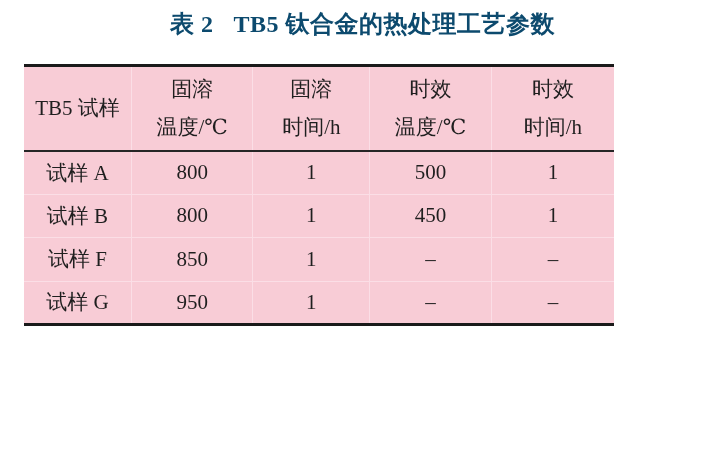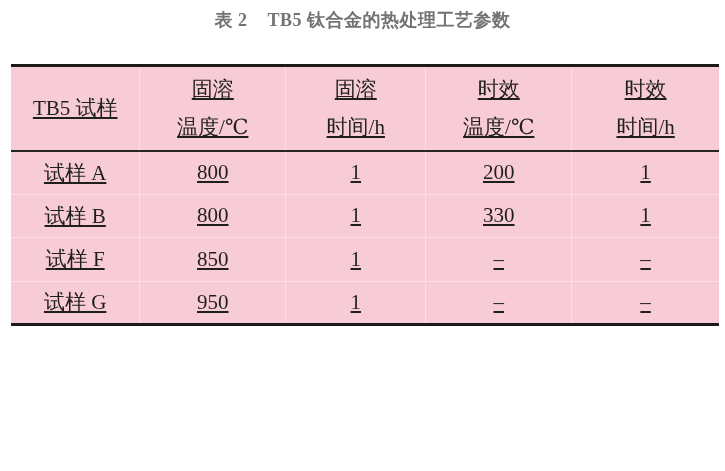--- a/index.html
+++ b/index.html
@@ -13,32 +13,31 @@
     margin: 0; padding: 0;
     width: 725px; height: 471px;
     background: #ffffff;
     font-family: "Liberation Serif", "DejaVu Serif", serif;
     color: var(--ink);
     overflow: hidden;
   }
   .caption {
     margin-top: 8px;
     text-align: center;
-    font-size: 18px;
+    font-size: 24px;
     font-weight: bold;
-    color: #737373;
+    color: #0c4a6e;
     letter-spacing: 0.5px;
     white-space: nowrap;
   }
   .caption .cap-gap { display: inline-block; width: 20px; }
   .tbl-wrap {
     position: absolute;
-    left: 11px; top: 64px;
-    width: 708px;
-    text-decoration: underline;
+    left: 24px; top: 64px;
+    width: 590px;
   }
   table.tb {
     width: 100%;
     border-collapse: collapse;
     table-layout: fixed;
     border-top: 3px solid var(--rule);
     border-bottom: 3px solid var(--rule);
   }
   .tb th, .tb td {
     background: var(--pink);
@@ -112,28 +111,28 @@
             <div class="h-line">时间/h</div>
           </div>
         </th>
       </tr>
     </thead>
     <tbody>
         <tr>
           <td>试样 A</td>
           <td>800</td>
           <td>1</td>
-          <td>200</td>
+          <td>500</td>
           <td>1</td>
         </tr>
         <tr>
           <td>试样 B</td>
           <td>800</td>
           <td>1</td>
-          <td>330</td>
+          <td>450</td>
           <td>1</td>
         </tr>
         <tr>
           <td>试样 F</td>
           <td>850</td>
           <td>1</td>
           <td>–</td>
           <td>–</td>
         </tr>
         <tr>

